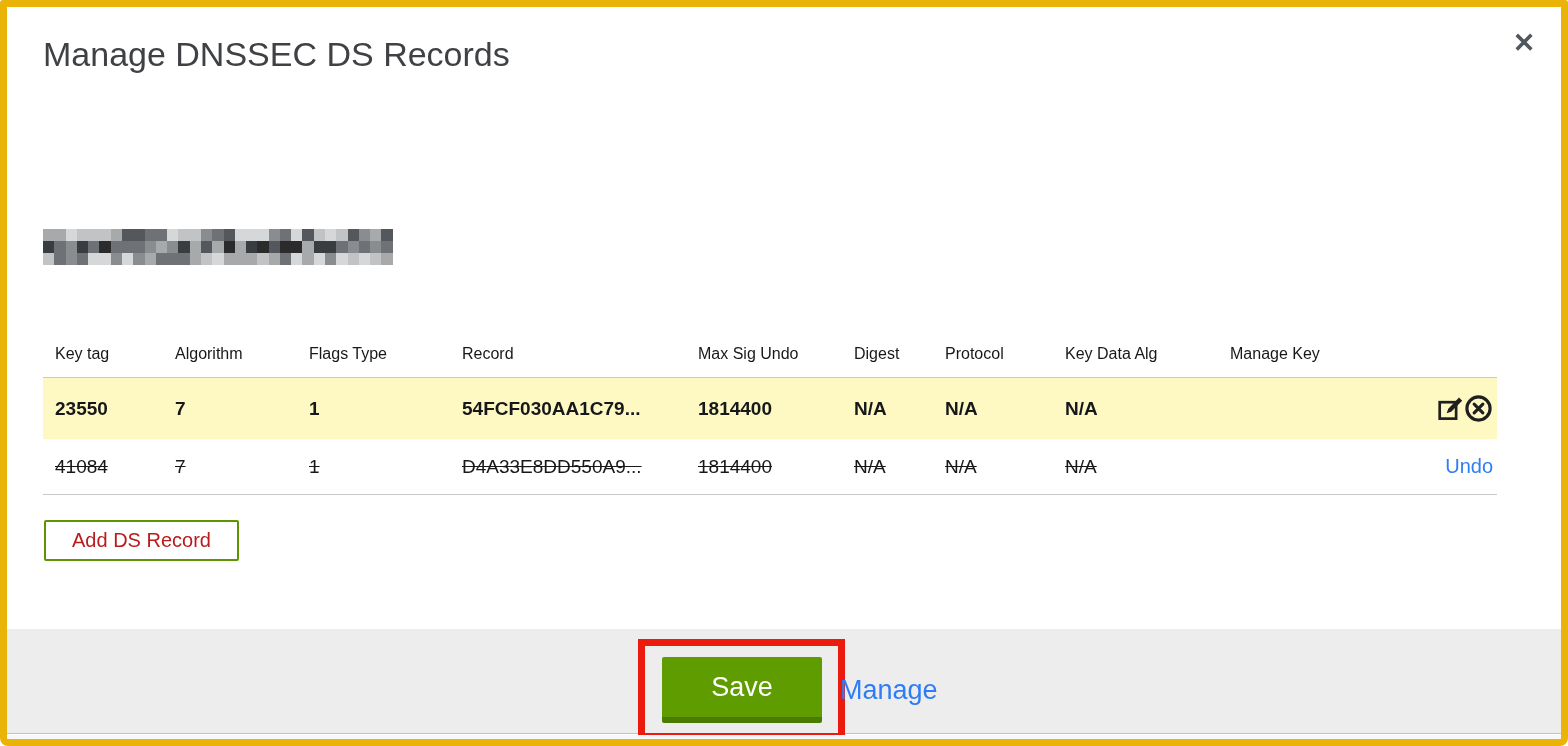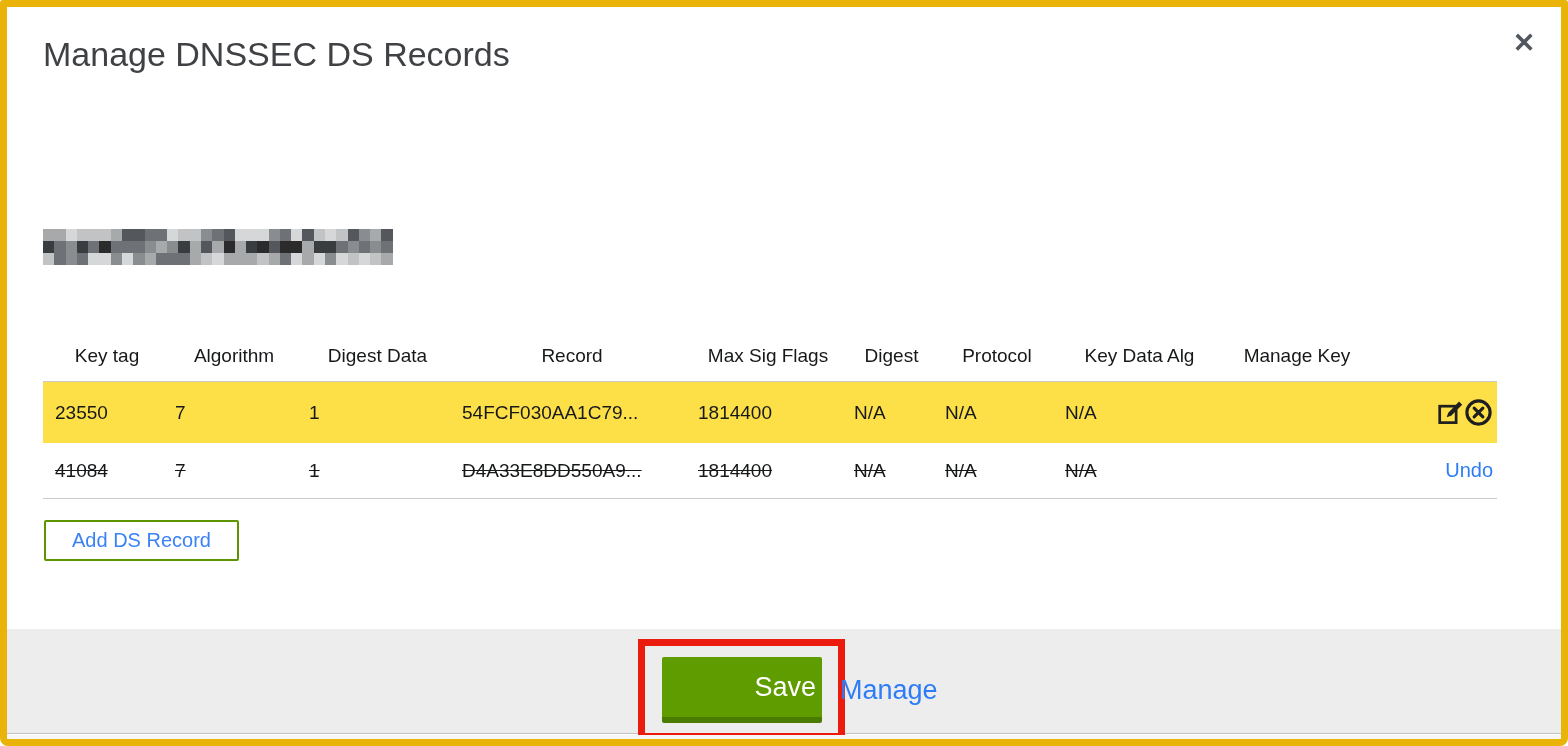--- a/index.html
+++ b/index.html
@@ -23,52 +23,52 @@
   }
   .redacted i{display:block;width:11.29px;height:12px;}
   .instruction{
     position:absolute;left:36px;top:285px;font-size:21px;color:#17181a;
   }
   table.ds{
     position:absolute;left:36px;top:326px;width:1454px;border-collapse:collapse;table-layout:fixed;
     font-size:19px;color:#17181a;
   }
   table.ds th{
-    text-align:center;font-weight:400;padding:12px 4px 14px 12px;border-bottom:1px solid #c9c9c9;
-    font-size:19px;color:#17181a;white-space:nowrap;overflow:hidden;
+    text-align:left;font-weight:400;padding:12px 4px 14px 12px;border-bottom:1px solid #c9c9c9;
+    font-size:16px;color:#17181a;white-space:nowrap;overflow:hidden;
   }
   table.ds td{
     padding:16px 4px 16px 12px;white-space:nowrap;overflow:hidden;vertical-align:middle;
   }
-  tr.row-existing td{background:#fde047;}
+  tr.row-existing td{background:#fef9c3;font-weight:bold;}
   tr.row-deleted td{background:#fff;border-bottom:1px solid #c9c9c9;}
   tr.row-deleted td.strike{text-decoration:line-through;}
   td.actions-cell{text-align:right;padding-right:10px;}
   .icon-btn{display:inline-block;vertical-align:middle;cursor:pointer;line-height:0;}
   .undo-link{color:#2e7df6;text-decoration:none;font-size:20px;cursor:pointer;}
   .add-btn{
     position:absolute;left:37px;top:513px;height:41px;box-sizing:border-box;
-    background:#fff;border:2px solid #5d9400;border-radius:2px;color:#3b82f6;
+    background:#fff;border:2px solid #5d9400;border-radius:2px;color:#b91c1c;
     font-size:20px;padding:0 26px;cursor:pointer;font-family:inherit;
   }
   .footer{
     position:absolute;left:0;top:622px;width:100%;height:105px;background:#ededed;
     border-bottom:1px solid #c2c2c2;box-sizing:border-box;
   }
   .below-strip{
     position:absolute;left:0;top:728px;width:100%;height:18px;background:#f7f7f7;
   }
   .annotation-box{
     position:absolute;left:631px;top:10px;width:207px;height:101px;box-sizing:border-box;
     border:7px solid #eb1c0e;background:transparent;pointer-events:none;
   }
   .save-btn{
     position:absolute;left:655px;top:28px;width:160px;height:66px;box-sizing:border-box;
     background:#5e9c00;border:none;border-bottom:6px solid #4a7c00;border-radius:2px;
-    color:#fff;font-size:27px;cursor:pointer;font-family:inherit;text-align:right;
+    color:#fff;font-size:27px;cursor:pointer;font-family:inherit;
   }
   .cancel-link{
     position:absolute;left:833px;top:46px;color:#2e7df6;font-size:27px;text-decoration:none;cursor:pointer;
   }
 </style>
 </head>
 <body>
 
 <div class="frame">
 
@@ -182,23 +182,23 @@
         <col style="width:91px">
       <col style="width:120px">
         <col style="width:165px">
         <col style="width:150px">
       <col style="width:129px">
     </colgroup>
     <thead>
       <tr>
         <th>Key tag</th>
         <th>Algorithm</th>
-        <th>Digest Data</th>
+        <th>Flags Type</th>
         <th>Record</th>
-        <th>Max Sig Flags</th>
+        <th>Max Sig Undo</th>
         <th>Digest</th>
         <th>Protocol</th>
         <th>Key Data Alg</th>
         <th>Manage Key</th>
         <th></th>
       </tr>
     </thead>
     <tbody>
       <tr class="row-existing">
         <td>23550</td>

